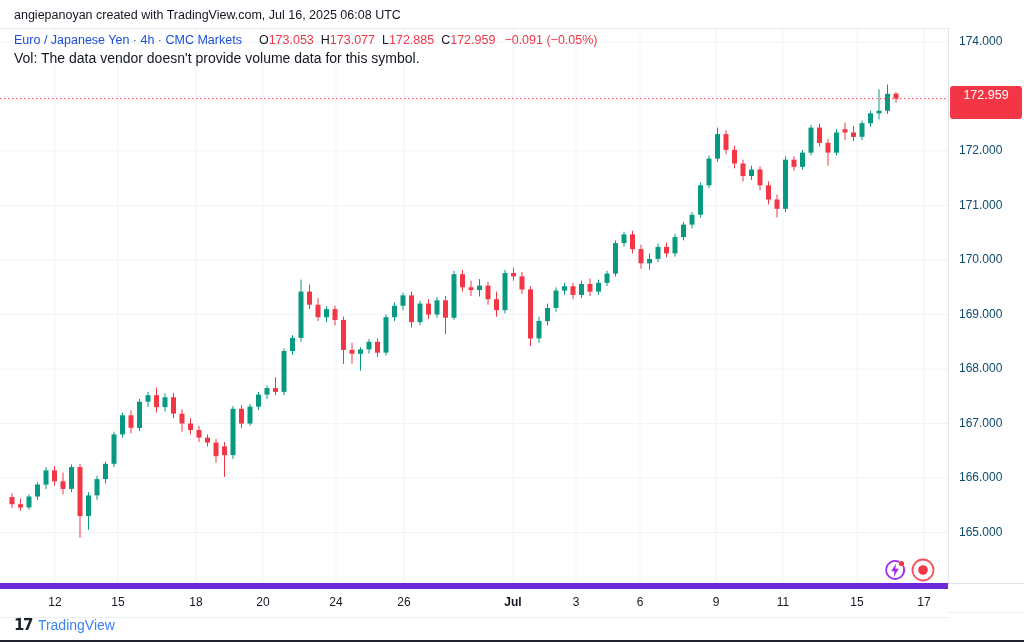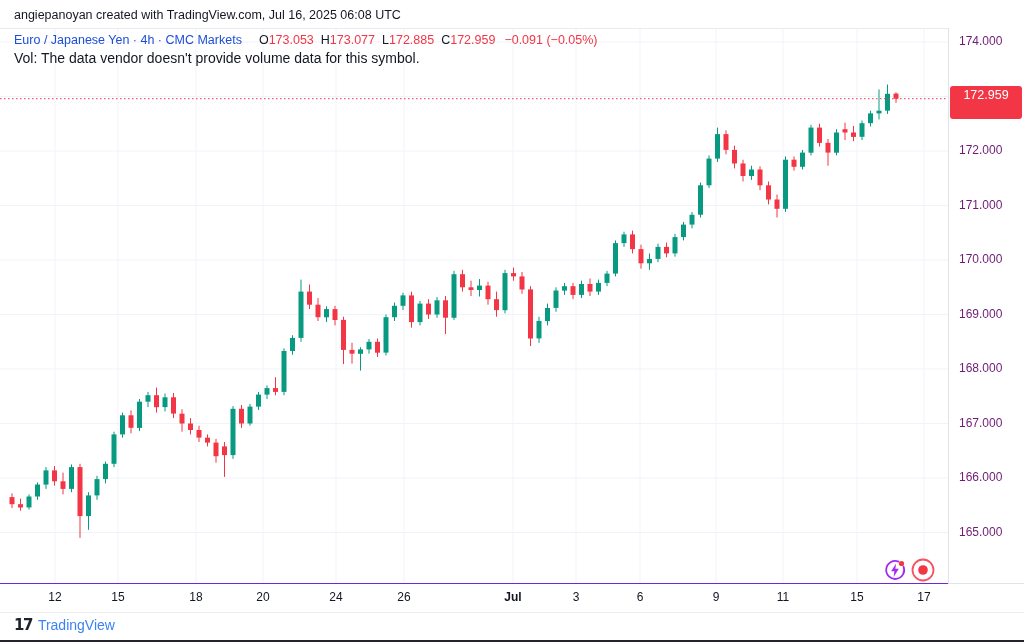--- a/index.html
+++ b/index.html
@@ -8,22 +8,22 @@
   .attribution{position:absolute;top:8px;left:14px;font-size:12.5px;color:#131722;white-space:nowrap;}
   .pane{position:absolute;left:0;top:28px;width:948px;height:555px;border-top:1px solid #e8eaf0;}
   #chart-svg{position:absolute;left:0;top:0;width:948px;height:555px;}
   .legend{position:absolute;top:33px;left:14px;font-size:12.5px;white-space:nowrap;z-index:5;}
   .legend .sym{color:#1d4ed8;margin-right:10px;}
   .legend .k{color:#131722;margin-left:7px;}
   .legend .v{color:#f23645;}
   .legend .chg{color:#f23645;margin-left:9px;}
   .vol-note{position:absolute;top:50px;left:14px;font-size:14px;color:#131722;white-space:nowrap;z-index:5;}
   .price-axis{position:absolute;left:948px;top:28px;width:76px;height:555px;border-left:1px solid #e0e3eb;background:#fff;}
-  .price-tick{position:absolute;left:10px;font-size:12px;color:#701a75;line-height:16px;}
-  .time-axis{position:absolute;left:0;top:583px;width:948px;height:28px;border-top:1px solid #6d28d9;border-bottom:1px solid #eceef2;background:#fff;}
+  .price-tick{position:absolute;left:10px;font-size:12px;color:#0c4a6e;line-height:16px;}
+  .time-axis{position:absolute;left:0;top:583px;width:948px;height:28px;border-top:6px solid #6d28d9;border-bottom:1px solid #eceef2;background:#fff;}
   .time-axis-right{position:absolute;left:948px;top:583px;width:76px;height:28px;border-top:1px solid #e0e3eb;border-bottom:1px solid #eceef2;background:#fff;}
   .time-tick{position:absolute;top:6px;transform:translateX(-50%);font-size:12px;color:#131722;}
   .time-tick.bold{font-weight:700;}
   .price-flag{position:absolute;left:950px;width:72px;height:32px;background:#f23645;border-radius:3px;
               color:#fff;text-align:center;z-index:6;padding-top:1px;}
   .price-flag .p{font-size:12.5px;line-height:16px;}
   .price-flag .t{font-size:11.5px;line-height:14px;margin-top:29px;}
   .footer-logo{position:absolute;left:14px;top:616px;display:flex;align-items:center;gap:6px;color:#1e222d;}
   .footer-logo .glyph{font-weight:900;font-size:15px;letter-spacing:-1.5px;font-family:"DejaVu Sans",sans-serif;}
   .footer-logo .name{font-size:14px;color:#3b82f6;}

